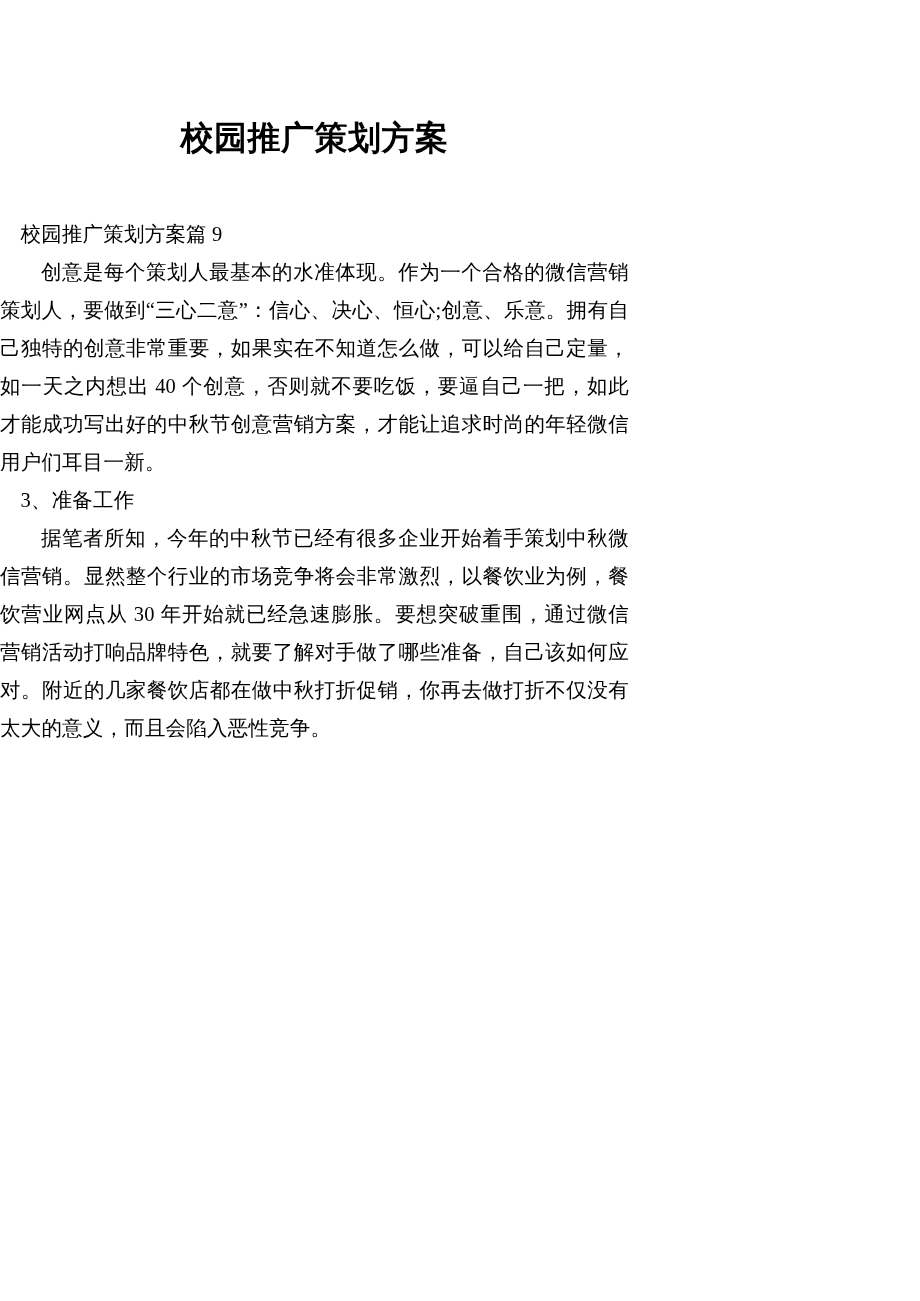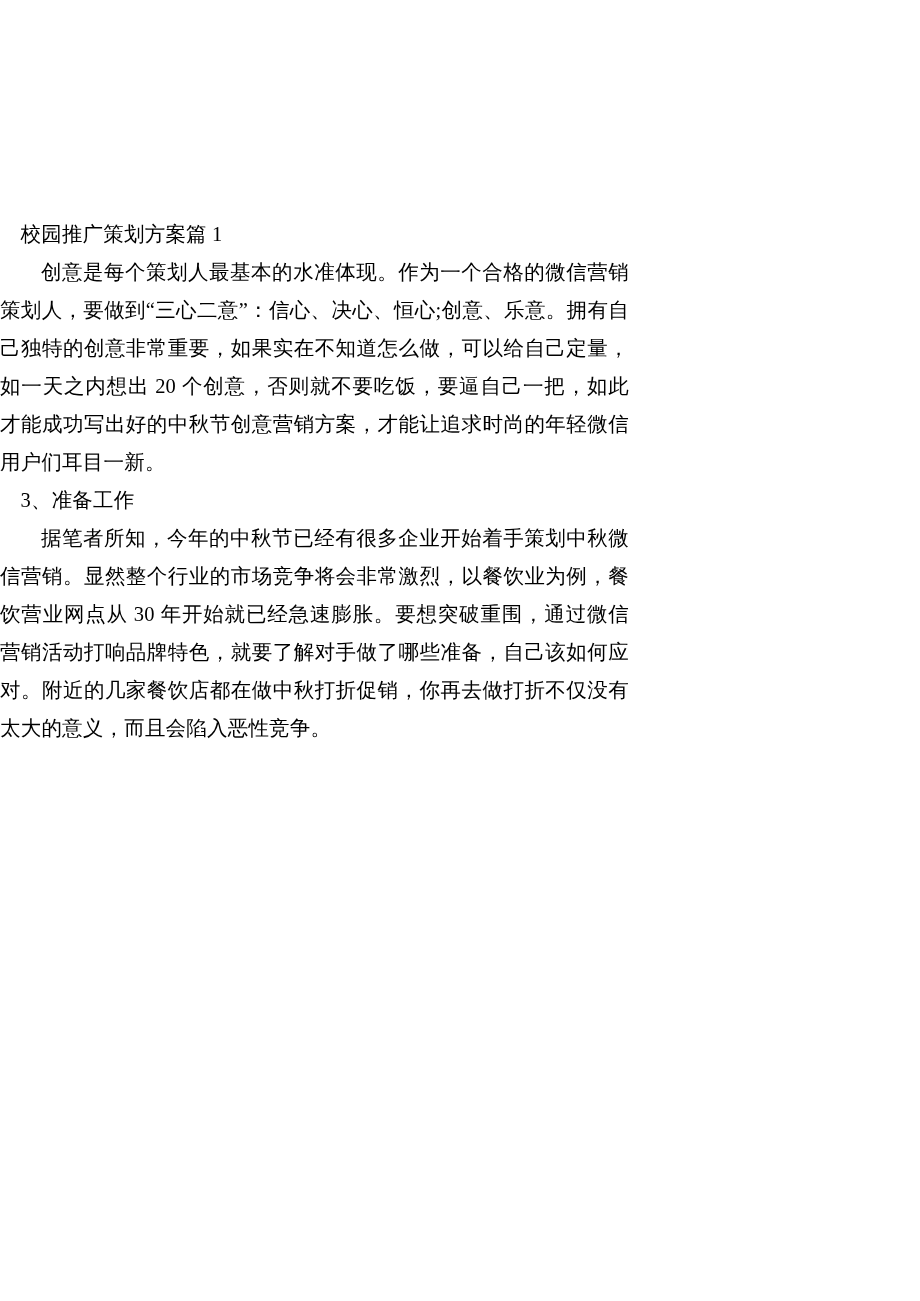--- a/index.html
+++ b/index.html
@@ -55,27 +55,28 @@
   }
   p.heading {
     text-indent: 1em;
   }
 </style>
 </head>
 <body>
 
 <div class="page">
 
+  <h1 class="doc-title">校园推广策划方案</h1>
 
   <div class="body-block">
 
-    <p class="para heading">校园推广策划方案篇 1</p>
+    <p class="para heading">校园推广策划方案篇 9</p>
 
 
-    <p class="para indent">创意是每个策划人最基本的水准体现。作为一个合格的微信营销策划人，要做到“三心二意”：信心、决心、恒心;创意、乐意。拥有自己独特的创意非常重要，如果实在不知道怎么做，可以给自己定量，如一天之内想出 20 个创意，否则就不要吃饭，要逼自己一把，如此才能成功写出好的中秋节创意营销方案，才能让追求时尚的年轻微信用户们耳目一新。</p>
+    <p class="para indent">创意是每个策划人最基本的水准体现。作为一个合格的微信营销策划人，要做到“三心二意”：信心、决心、恒心;创意、乐意。拥有自己独特的创意非常重要，如果实在不知道怎么做，可以给自己定量，如一天之内想出 40 个创意，否则就不要吃饭，要逼自己一把，如此才能成功写出好的中秋节创意营销方案，才能让追求时尚的年轻微信用户们耳目一新。</p>
 
 
     <p class="para heading">3、准备工作</p>
 
 
     <p class="para indent">据笔者所知，今年的中秋节已经有很多企业开始着手策划中秋微信营销。显然整个行业的市场竞争将会非常激烈，以餐饮业为例，餐饮营业网点从 30 年开始就已经急速膨胀。要想突破重围，通过微信营销活动打响品牌特色，就要了解对手做了哪些准备，自己该如何应对。附近的几家餐饮店都在做中秋打折促销，你再去做打折不仅没有太大的意义，而且会陷入恶性竞争。</p>
 
   </div>
 
 </div>

